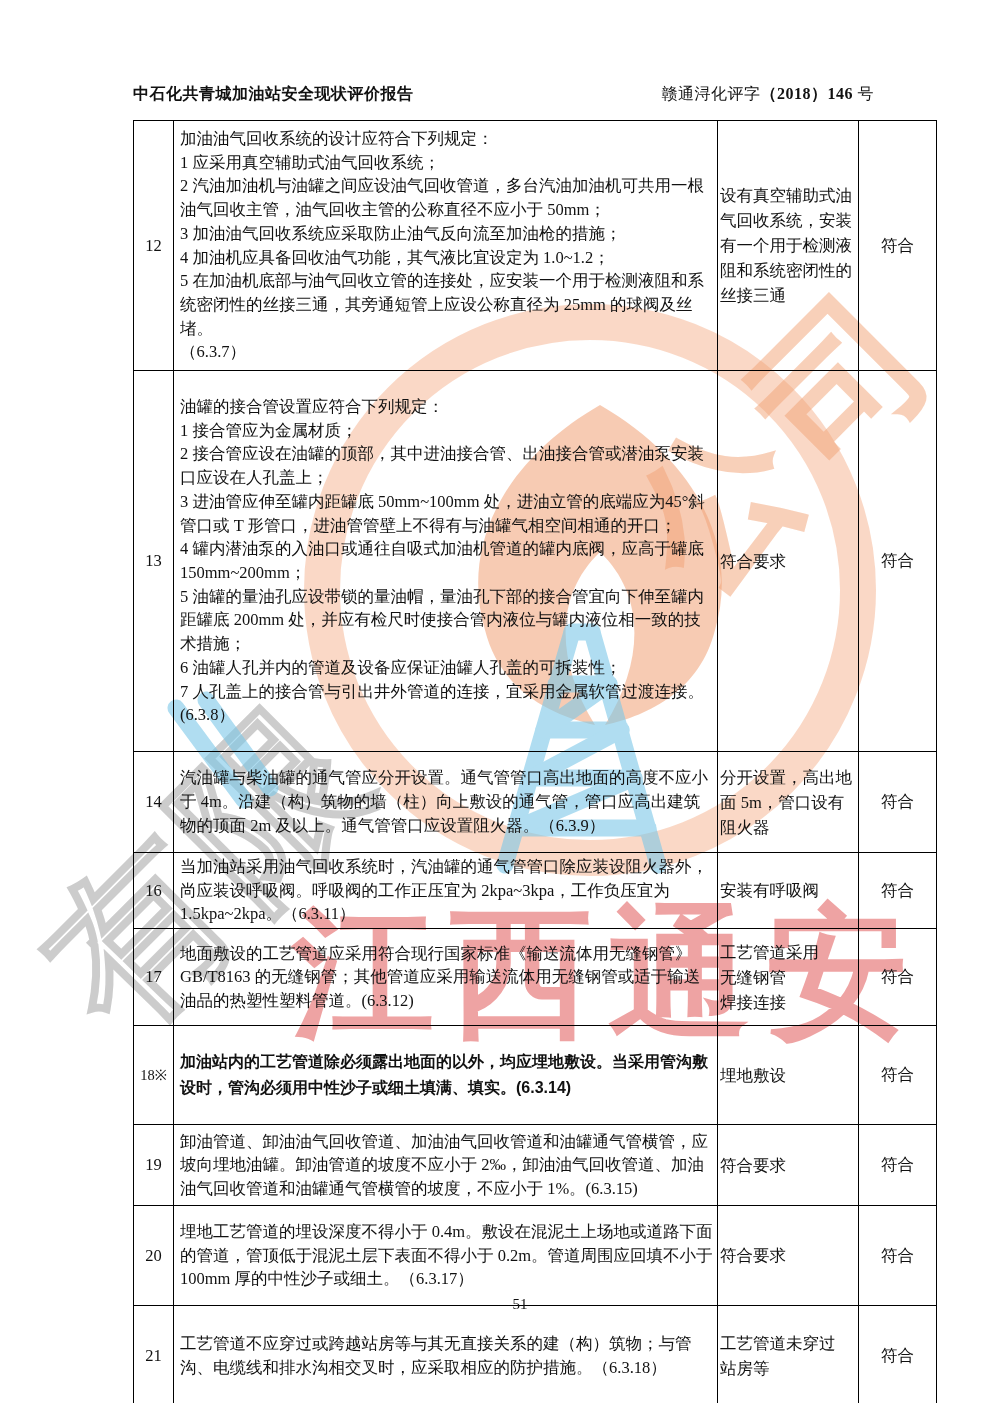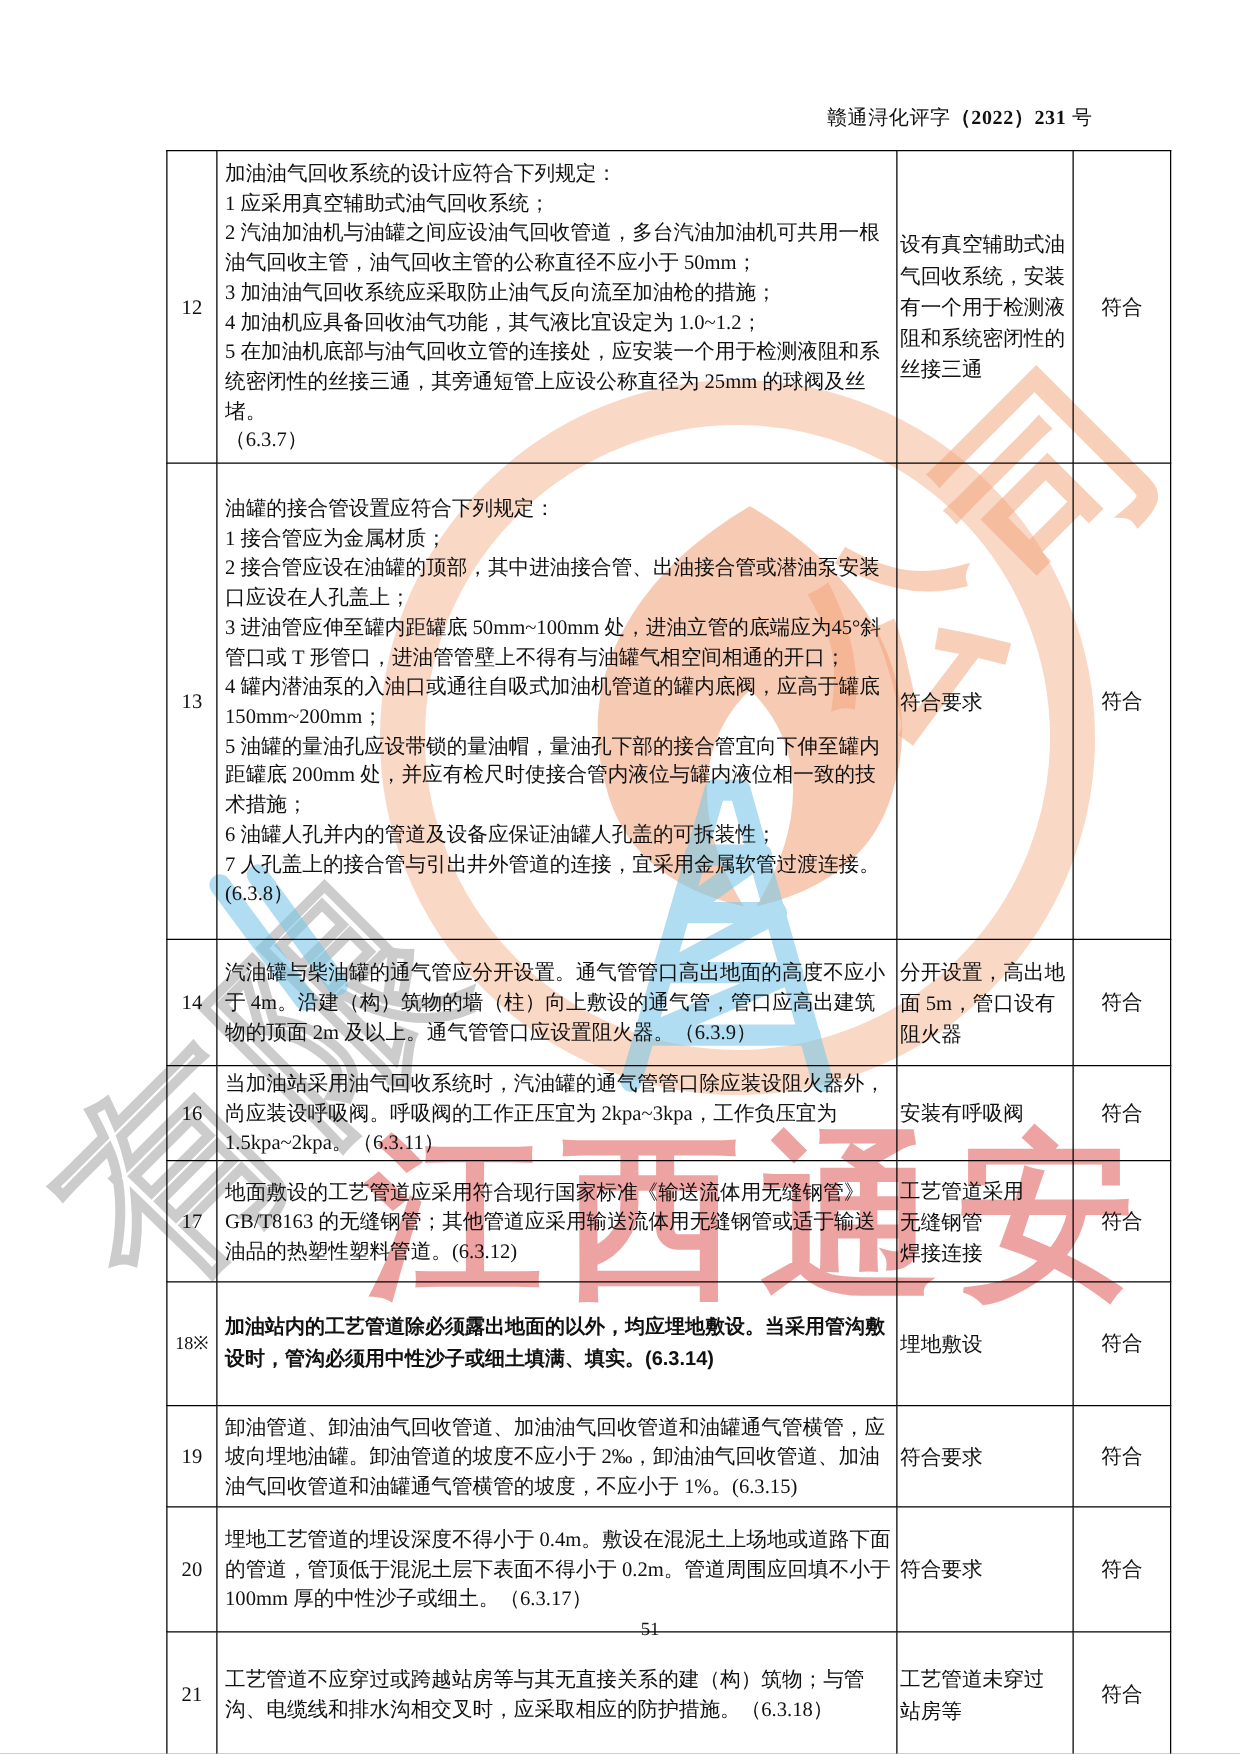--- a/index.html
+++ b/index.html
@@ -85,21 +85,22 @@
       <path d="M517,828 L634,778"></path>
       <path d="M531,778 L621,730"></path>
       <path d="M544,730 L609,684"></path>
       <path d="M176,708 L244,800"></path>
       <path d="M206,700 L270,788"></path>
     </g>
 
     <text x="292" y="1022" font-size="142" font-weight="bold" fill="#e05050" opacity="0.52" letter-spacing="16">江西通安</text>
   </svg>
 
-  <div class="hdr-docno"><span>赣通浔化评字</span><span class="b">（2022）231</span><span> 号</span></div>
+  <div class="hdr-title">中石化共青城加油站安全现状评价报告</div>
+  <div class="hdr-docno"><span>赣通浔化评字</span><span class="b">（2018）146</span><span> 号</span></div>
 
   <table class="t">
     <tbody>
       <tr>
         <td class="no">12</td>
         <td class="req">加油油气回收系统的设计应符合下列规定：
 1 应采用真空辅助式油气回收系统；
 2 汽油加油机与油罐之间应设油气回收管道，多台汽油加油机可共用一根油气回收主管，油气回收主管的公称直径不应小于 50mm；
 3 加油油气回收系统应采取防止油气反向流至加油枪的措施；
 4 加油机应具备回收油气功能，其气液比宜设定为 1.0~1.2；

